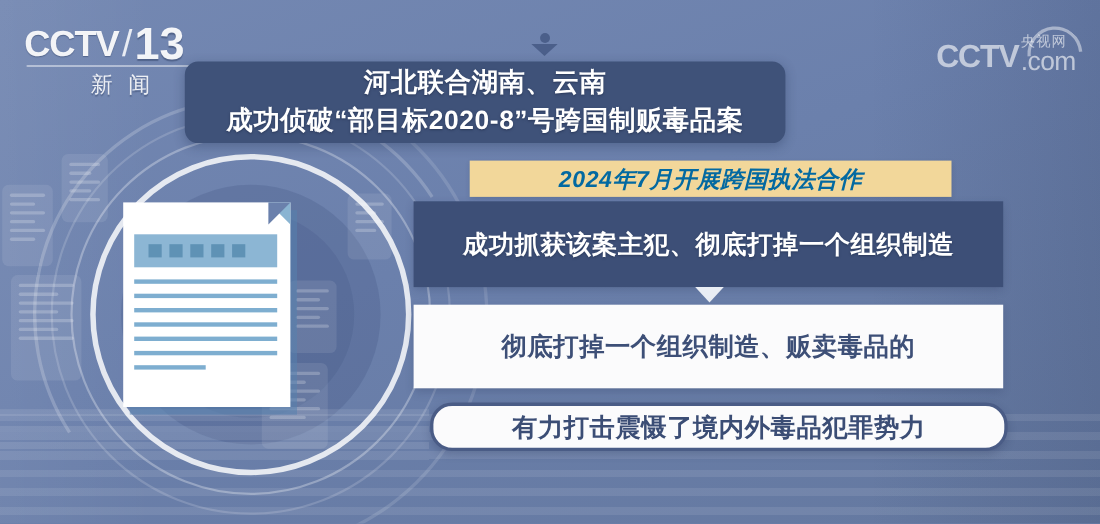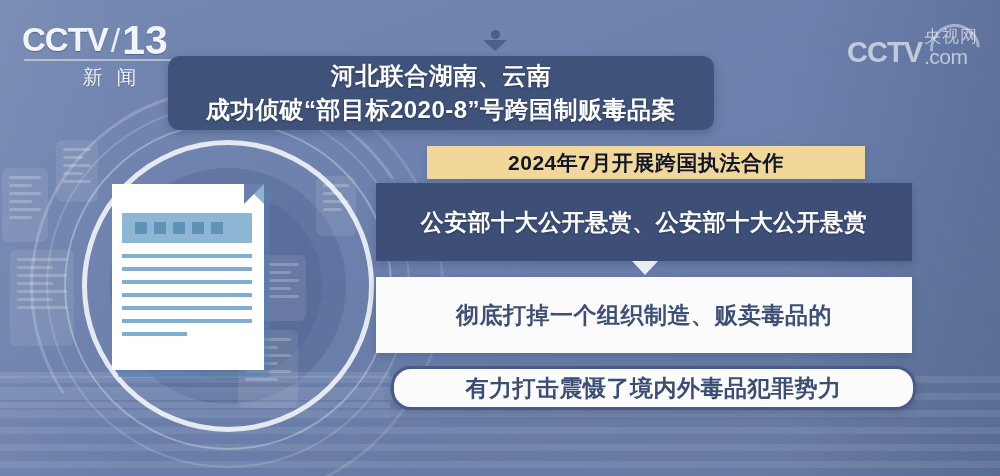--- a/index.html
+++ b/index.html
@@ -103,22 +103,22 @@
     text-shadow:0 1px 1px rgba(40,55,90,.4);
   }
 
   
   .cctvcom{position:absolute;right:22px;top:30px;display:flex;align-items:flex-end;}
   .cctvcom .big{
     font-size:29px;font-weight:bold;letter-spacing:-1px;
     color:rgba(255,255,255,.60);line-height:30px;
   }
   .cctvcom .rightcol{display:flex;flex-direction:column;margin-left:2px;}
-  .cctvcom .cn{font-size:17px;color:rgba(255,255,255,.60);letter-spacing:1px;line-height:16px;font-family:Liberation Mono, monospace;}
-  .cctvcom .com{font-size:21px;color:rgba(255,255,255,.60);line-height:21px;letter-spacing:-.5px;}
+  .cctvcom .cn{font-size:13px;color:rgba(255,255,255,.60);letter-spacing:1px;line-height:16px;}
+  .cctvcom .com{font-size:24px;color:rgba(255,255,255,.60);line-height:21px;letter-spacing:-.5px;}
   .cctvcom .swoosh{
     position:absolute;left:83px;top:-6px;width:44px;height:44px;border-radius:50%;
     border:3px solid rgba(255,255,255,.45);border-bottom-color:transparent;border-right-color:transparent;
     transform:rotate(40deg);
   }
 
   
   .title-bar{
     position:absolute;left:168px;top:56px;width:546px;height:74px;
     background:#3f5279;border-radius:12px;
@@ -141,21 +141,21 @@
     border-top:11px solid #4b5f8a;
   }
 
   
   .gold{
     position:absolute;left:427px;top:146px;width:438px;height:33px;
     background:#f2d79a;display:flex;align-items:center;justify-content:center;
     box-shadow:0 2px 5px rgba(30,45,80,.18);
   }
   .gold span{
-    color:#0f172a;font-size:21px;font-weight:bold;letter-spacing:.5px;white-space:nowrap;
+    color:#0369a1;font-size:21px;font-weight:bold;letter-spacing:.5px;white-space:nowrap;font-style:italic;
   }
 
   
   .navy{
     position:absolute;left:376px;top:183px;width:536px;height:78px;
     background:#3d4f77;display:flex;flex-direction:column;
     align-items:center;justify-content:center;
     box-shadow:0 3px 8px rgba(30,45,80,.25);
   }
   .navy .ln{
@@ -311,21 +311,21 @@
   <div class="title-bar">
     <div class="ln">河北联合湖南、云南</div>
     <div class="ln">成功侦破“部目标2020-8”号跨国制贩毒品案</div>
   </div>
 
   <div class="gold">
     <span>2024年7月开展跨国执法合作</span>
   </div>
 
   <div class="navy">
-    <div class="ln">公安部十大公开悬赏、公安部十大公开悬赏</div>
+    <div class="ln">成功抓获该案主犯、彻底打掉一个组织制造</div>
   </div>
 
   <div class="tri-mid"></div>
 
   <div class="white">
     <div class="ln">彻底打掉一个组织制造、贩卖毒品的</div>
   </div>
 
   <div class="pill">
     <span>有力打击震慑了境内外毒品犯罪势力</span>

